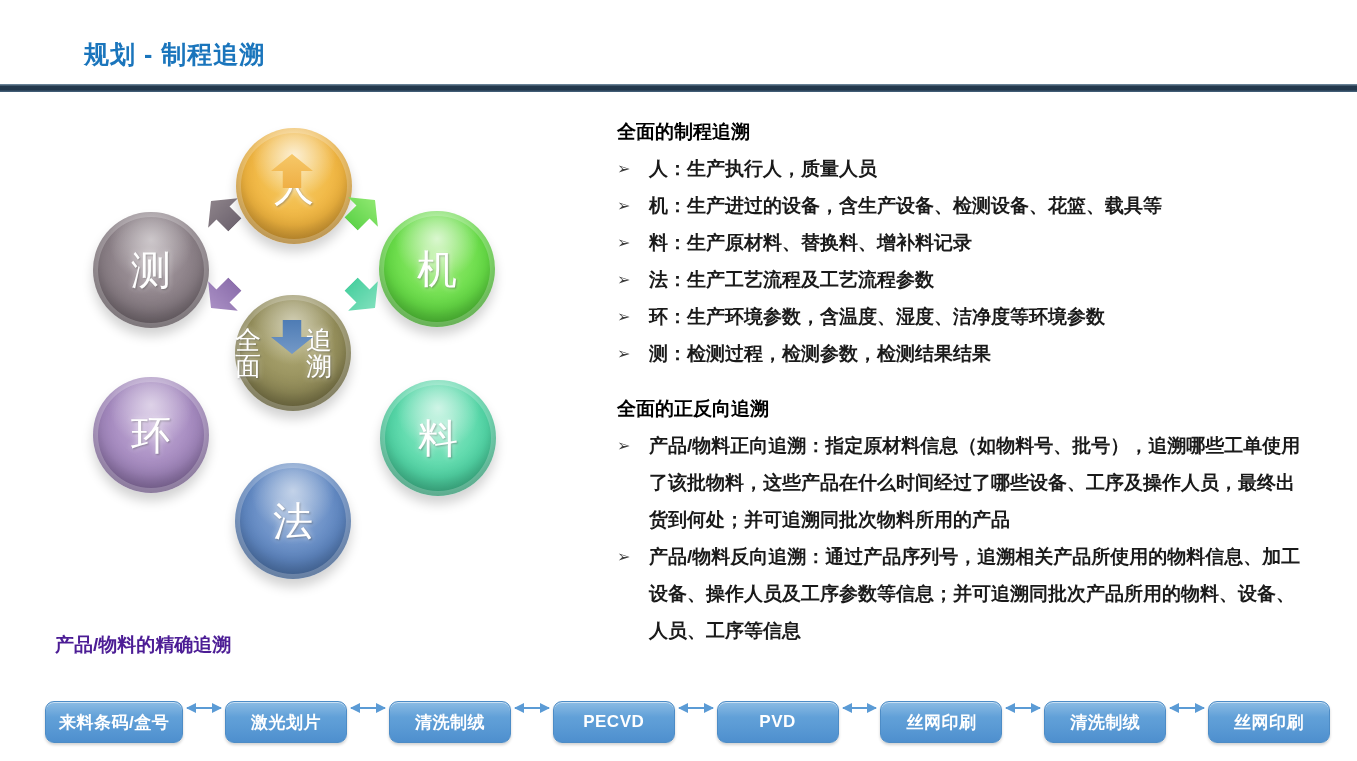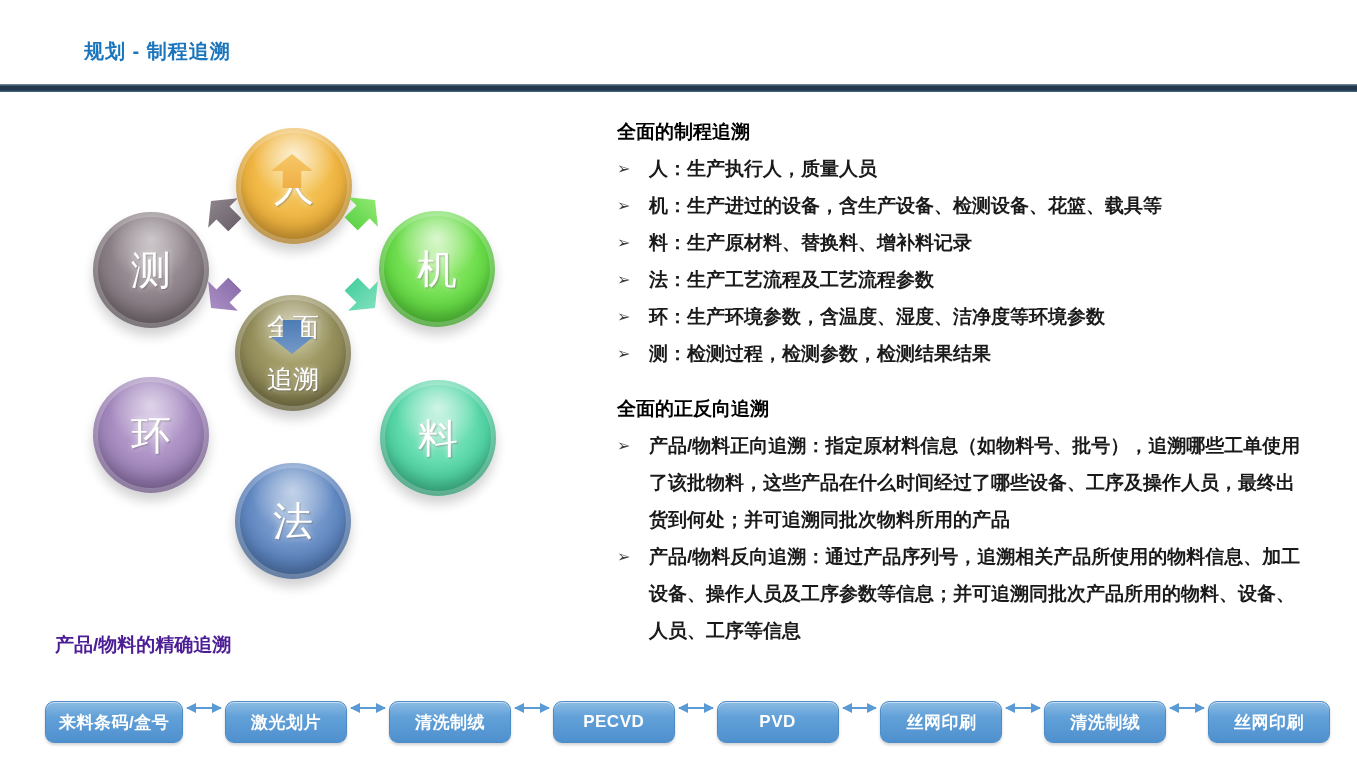--- a/index.html
+++ b/index.html
@@ -2,21 +2,21 @@
 <html><head>
 <meta charset="utf-8">
 <style>
   html,body{margin:0;padding:0;background:#e8e8e8;}
   .slide{
     position:relative;width:1357px;height:761px;background:#ffffff;
     font-family:"Liberation Sans","DejaVu Sans",sans-serif;overflow:hidden;
   }
   
   .page-title{
-    position:absolute;left:84px;top:38px;font-size:20px;font-weight:700;
+    position:absolute;left:84px;top:38px;font-size:25px;font-weight:700;
     color:#1A75BC;letter-spacing:1px;
   }
   .divider{
     position:absolute;left:0;top:84px;width:1357px;height:8px;
     background:linear-gradient(180deg,#7A94A8 0%,#23384D 30%,#22374C 72%,#4A6781 100%);
   }
   
   .diagram{position:absolute;inset:0;}
   .node{
     position:absolute;width:116px;height:116px;border-radius:50%;
@@ -25,21 +25,21 @@
     text-shadow:0 0 6px rgba(255,255,255,.65),1px 1px 2px rgba(0,0,0,.35);
     box-shadow:0 8px 12px rgba(0,0,0,.18),inset 0 0 0 5px rgba(255,255,255,.22),inset 0 -14px 20px rgba(0,0,0,.22);
   }
   .n-ren {left:236px;top:128px;background:radial-gradient(circle at 50% 24%,rgba(255,255,255,.75) 0%,rgba(255,255,255,0) 40%),radial-gradient(circle at 50% 42%,#F6CC65 0%,#F0B43F 55%,#C08627 92%,#EFD089 100%);}
   .n-ji  {left:379px;top:211px;background:radial-gradient(circle at 50% 24%,rgba(255,255,255,.7) 0%,rgba(255,255,255,0) 40%),radial-gradient(circle at 50% 42%,#9BEB74 0%,#66DC46 55%,#3BAF27 92%,#B7F397 100%);}
   .n-liao{left:380px;top:380px;background:radial-gradient(circle at 50% 24%,rgba(255,255,255,.65) 0%,rgba(255,255,255,0) 40%),radial-gradient(circle at 50% 42%,#8FE9C6 0%,#52D6A6 55%,#2EA477 92%,#A9F2D8 100%);}
   .n-fa  {left:235px;top:463px;background:radial-gradient(circle at 50% 24%,rgba(255,255,255,.55) 0%,rgba(255,255,255,0) 40%),radial-gradient(circle at 50% 42%,#8FACD6 0%,#5F87C2 55%,#3D6398 92%,#A8C1E2 100%);}
   .n-huan{left:93px; top:377px;background:radial-gradient(circle at 50% 24%,rgba(255,255,255,.55) 0%,rgba(255,255,255,0) 40%),radial-gradient(circle at 50% 42%,#C3ABD7 0%,#A186BC 55%,#73598E 92%,#D4C2E3 100%);}
   .n-ce  {left:93px; top:212px;background:radial-gradient(circle at 50% 24%,rgba(255,255,255,.5) 0%,rgba(255,255,255,0) 40%),radial-gradient(circle at 50% 42%,#A89DA3 0%,#877C83 55%,#5E545A 92%,#B9AFB4 100%);}
   .n-center{
-    left:235px;top:295px;flex-direction:column;font-size:26px;line-height:1.0;gap:26px;
+    left:235px;top:295px;font-size:26px;line-height:1.0;gap:26px;
     background:radial-gradient(circle at 50% 24%,rgba(255,255,255,.5) 0%,rgba(255,255,255,0) 40%),radial-gradient(circle at 50% 42%,#B0AA74 0%,#918B58 55%,#625D35 92%,#CFCA9B 100%);
   }
   .barrow{
     position:absolute;width:42px;height:34px;
     clip-path:polygon(50% 0%,100% 50%,72% 50%,72% 100%,28% 100%,0% 50%,28% 50%,0% 50%);
     clip-path:polygon(50% 0%,100% 50%,72% 50%,72% 100%,28% 100%,28% 50%,0% 50%);
     filter:drop-shadow(1px 2px 2px rgba(0,0,0,.25));
   }
   .a-up  {left:271px;top:154px;background:linear-gradient(180deg,#F6C868,#EFAF45);}
   .a-ur  {left:342px;top:195px;background:linear-gradient(180deg,#8FE870,#5FD34A);transform:rotate(45deg);}

